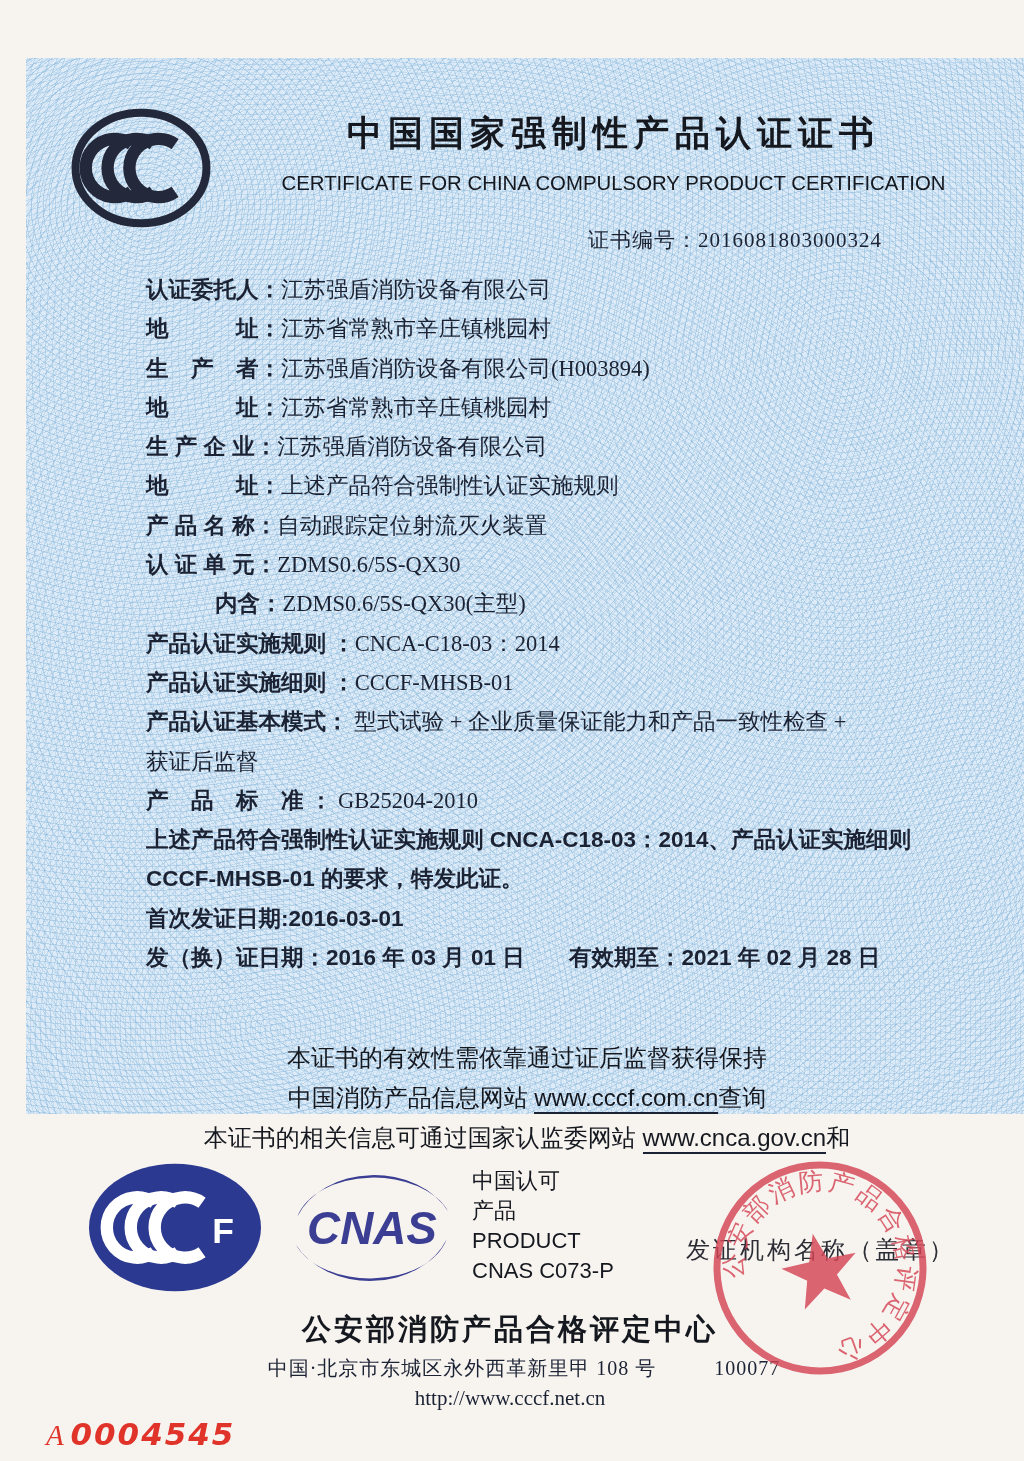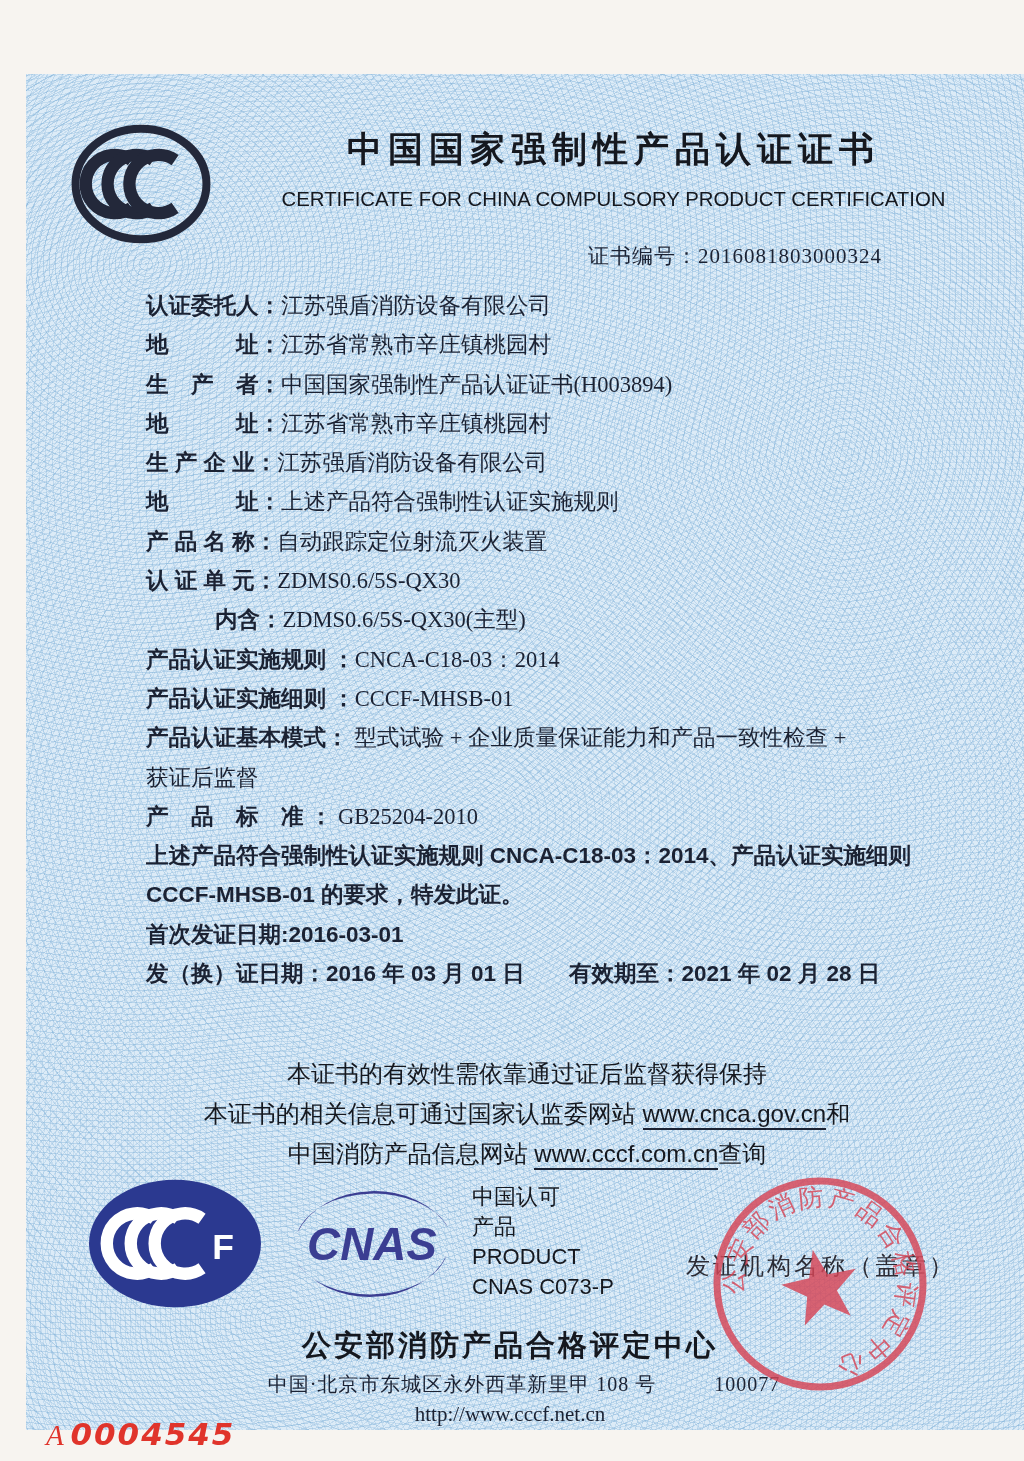--- a/index.html
+++ b/index.html
@@ -6,21 +6,21 @@
   html,body { width:1024px; height:1461px; }
   body {
     position:relative;
     background:#f7f4f0;
     font-family:"Liberation Serif", serif;
     color:#1b2233;
     overflow:hidden;
   }
   
   .cert {
-    position:absolute; left:26px; top:74px; right:0; height:1356px;
+    position:absolute; left:26px; top:58px; right:0; height:1056px;
     background-color:#dcebf7;
     background-image:
       repeating-radial-gradient(circle at 12% 14%, rgba(125,175,215,.38) 0 1px, rgba(0,0,0,0) 1px 6px),
       repeating-radial-gradient(circle at 82% 28%, rgba(125,175,215,.30) 0 1px, rgba(0,0,0,0) 1px 7px),
       repeating-radial-gradient(circle at 45% 55%, rgba(125,175,215,.26) 0 1px, rgba(0,0,0,0) 1px 8px),
       repeating-radial-gradient(circle at 25% 92%, rgba(125,175,215,.28) 0 1px, rgba(0,0,0,0) 1px 5px),
       repeating-radial-gradient(circle at 95% 80%, rgba(125,175,215,.24) 0 1px, rgba(0,0,0,0) 1px 6px);
   }
   
   .ccc-logo { position:absolute; left:40px; top:46px; width:150px; height:128px; }
@@ -111,21 +111,21 @@
   <div class="title-wrap">
     <div class="title">中国国家强制性产品认证证书</div>
     <div class="subtitle">CERTIFICATE FOR CHINA COMPULSORY PRODUCT CERTIFICATION</div>
   </div>
 
   <div class="cert-no"><span>证书编号：</span><span>2016081803000324</span></div>
 
   <div class="fields">
     <div class="row"><span class="lbl">认证委托人：</span><span class="val">江苏强盾消防设备有限公司</span></div>
     <div class="row"><span class="lbl">地　　　址：</span><span class="val">江苏省常熟市辛庄镇桃园村</span></div>
-    <div class="row"><span class="lbl">生　产　者：</span><span class="val">中国国家强制性产品认证证书(H003894)</span></div>
+    <div class="row"><span class="lbl">生　产　者：</span><span class="val">江苏强盾消防设备有限公司(H003894)</span></div>
     <div class="row"><span class="lbl">地　　　址：</span><span class="val">江苏省常熟市辛庄镇桃园村</span></div>
     <div class="row"><span class="lbl">生 产 企 业：</span><span class="val">江苏强盾消防设备有限公司</span></div>
     <div class="row"><span class="lbl">地　　　址：</span><span class="val">上述产品符合强制性认证实施规则</span></div>
     <div class="row"><span class="lbl">产 品 名 称：</span><span class="val">自动跟踪定位射流灭火装置</span></div>
     <div class="row"><span class="lbl">认 证 单 元：</span><span class="val">ZDMS0.6/5S-QX30</span></div>
     <div class="row indent"><span class="lbl">内含：</span><span class="val">ZDMS0.6/5S-QX30(主型)</span></div>
     <div class="row"><span class="lbl">产品认证实施规则 ：</span><span class="val">CNCA-C18-03：2014</span></div>
     <div class="row"><span class="lbl">产品认证实施细则 ：</span><span class="val">CCCF-MHSB-01</span></div>
     <div class="row"><span class="lbl">产品认证基本模式：</span><span class="val"> 型式试验 + 企业质量保证能力和产品一致性检查 +</span></div>
     <div class="row"><span class="lbl"></span><span class="val">获证后监督</span></div>
@@ -135,22 +135,22 @@
     <div class="first-issue">首次发证日期:2016-03-01</div>
     <div class="issue-row">
       <span>发（换）证日期：</span><span>2016 年 03 月 01 日</span>
       <span class="gap"></span>
       <span>有效期至：</span><span>2021 年 02 月 28 日</span>
     </div>
   </div>
 
   <div class="notice">
     <div>本证书的有效性需依靠通过证后监督获得保持</div>
+    <div><span>中国消防产品信息网站 </span><span class="u">www.cccf.com.cn</span><span>查询</span></div>
     <div><span>本证书的相关信息可通过国家认监委网站 </span><span class="u">www.cnca.gov.cn</span><span>和</span></div>
-    <div><span>中国消防产品信息网站 </span><span class="u">www.cccf.com.cn</span><span>查询</span></div>
   </div>
 
   <svg class="cccf-logo" viewBox="0 0 200 150">
     <ellipse cx="100" cy="75" rx="97" ry="72" fill="#2b3990"></ellipse>
     <path d="M76.5 47.1 A34 34 0 1 0 76.5 102.9" fill="none" stroke="#ffffff" stroke-width="14"></path>
     <path d="M103.5 47.1 A34 34 0 1 0 103.5 102.9" fill="none" stroke="#ffffff" stroke-width="14"></path>
     <path d="M130.5 47.1 A34 34 0 1 0 130.5 102.9" fill="none" stroke="#ffffff" stroke-width="14"></path>
     <text x="142" y="92" fill="#ffffff" font-family="Liberation Sans, sans-serif" font-weight="bold" font-size="40">F</text>
   </svg>
 

